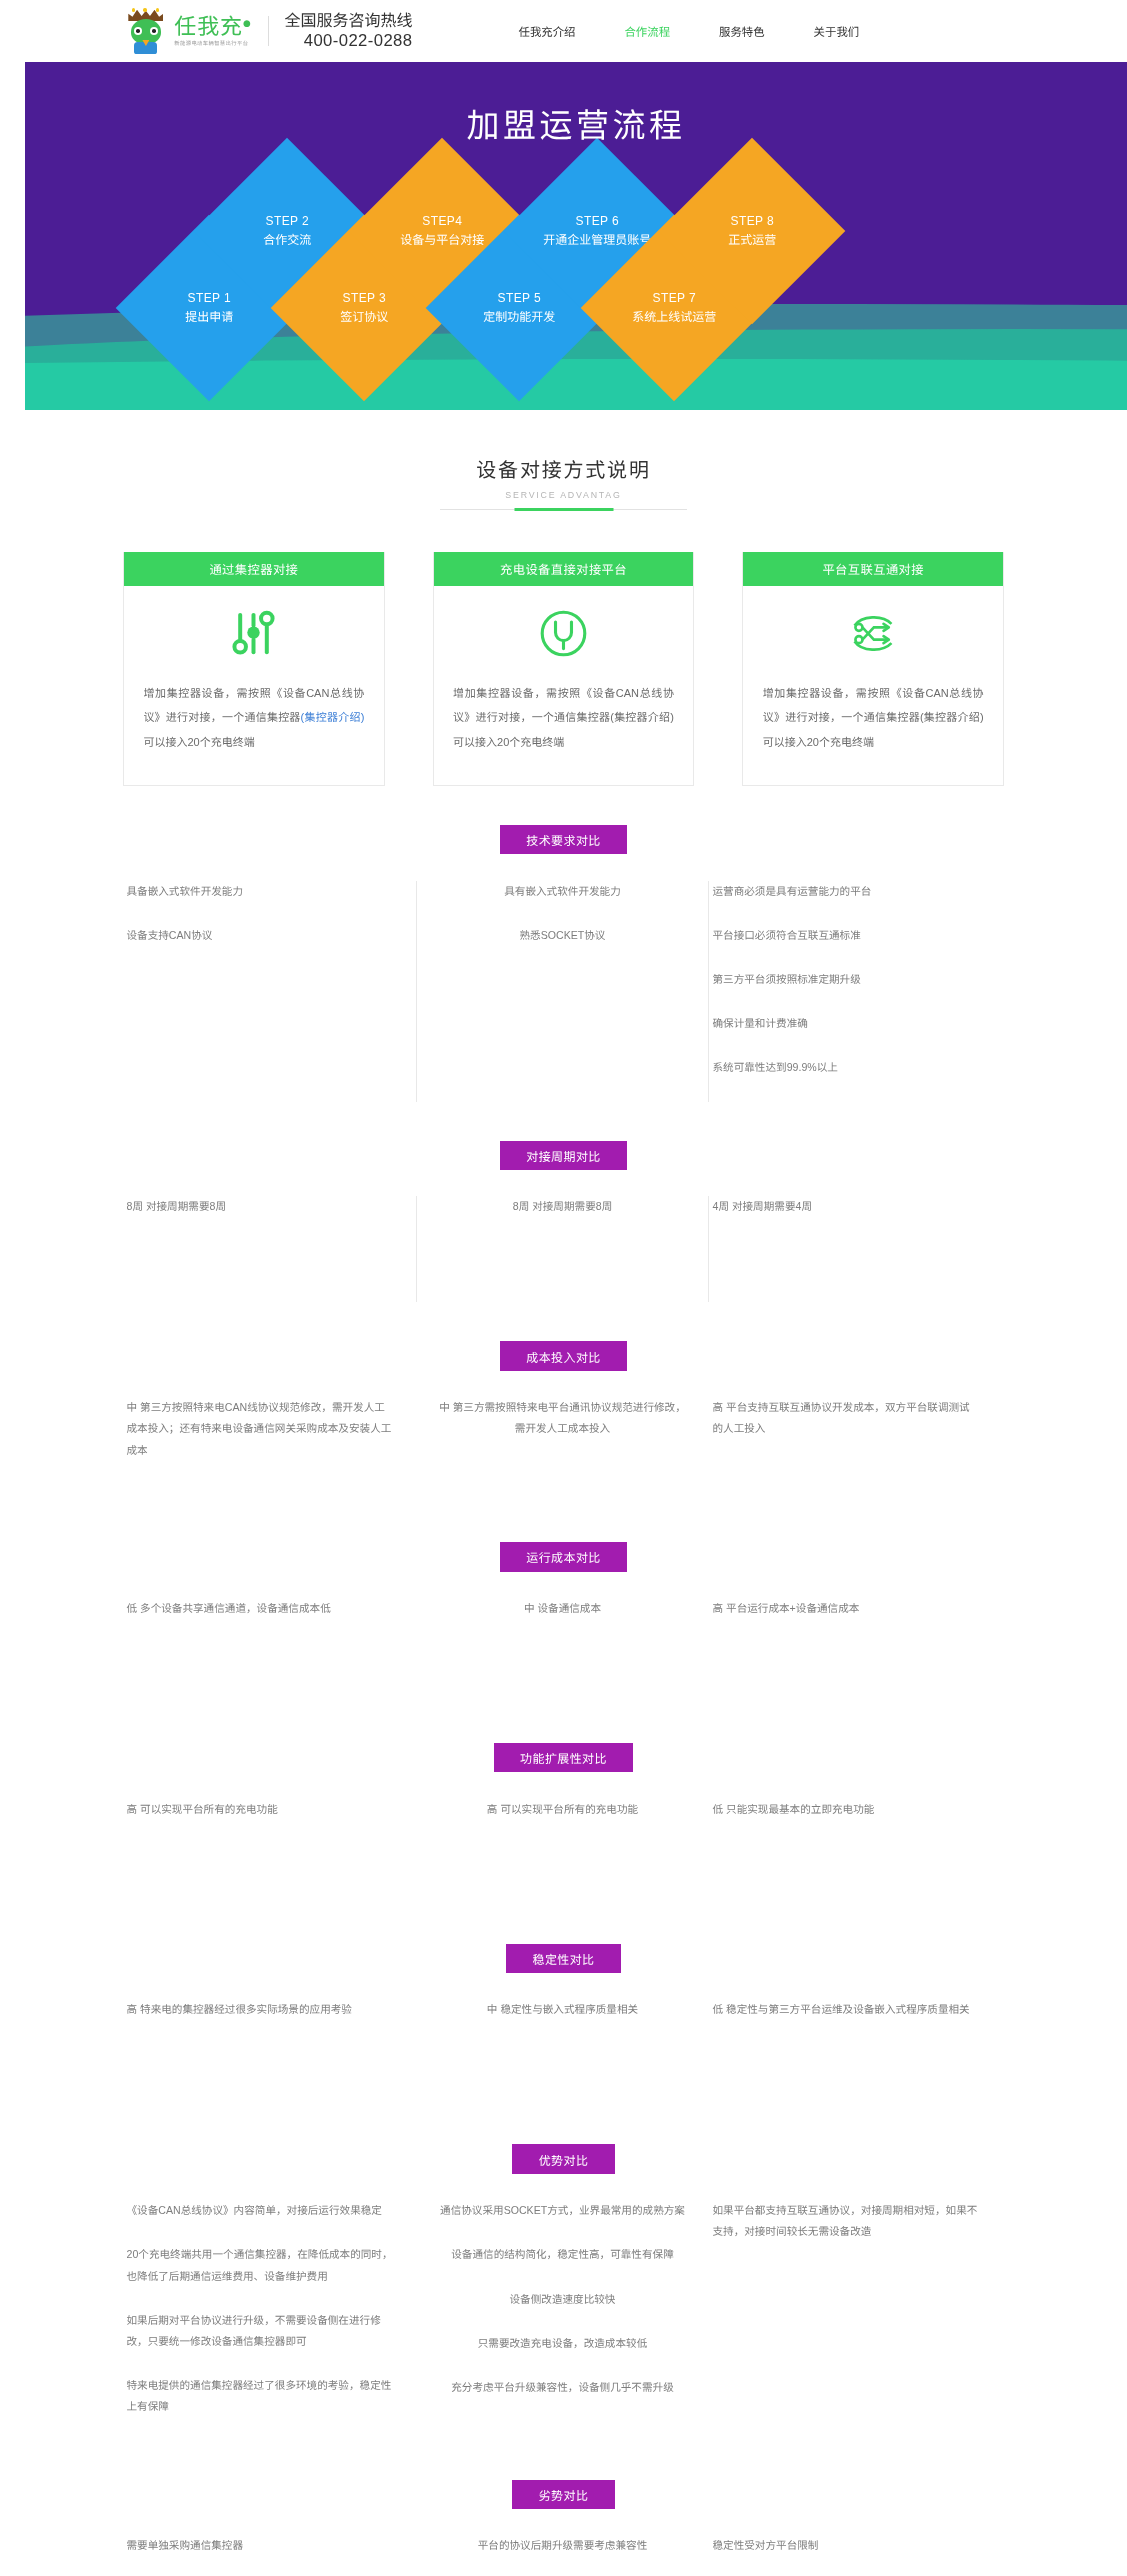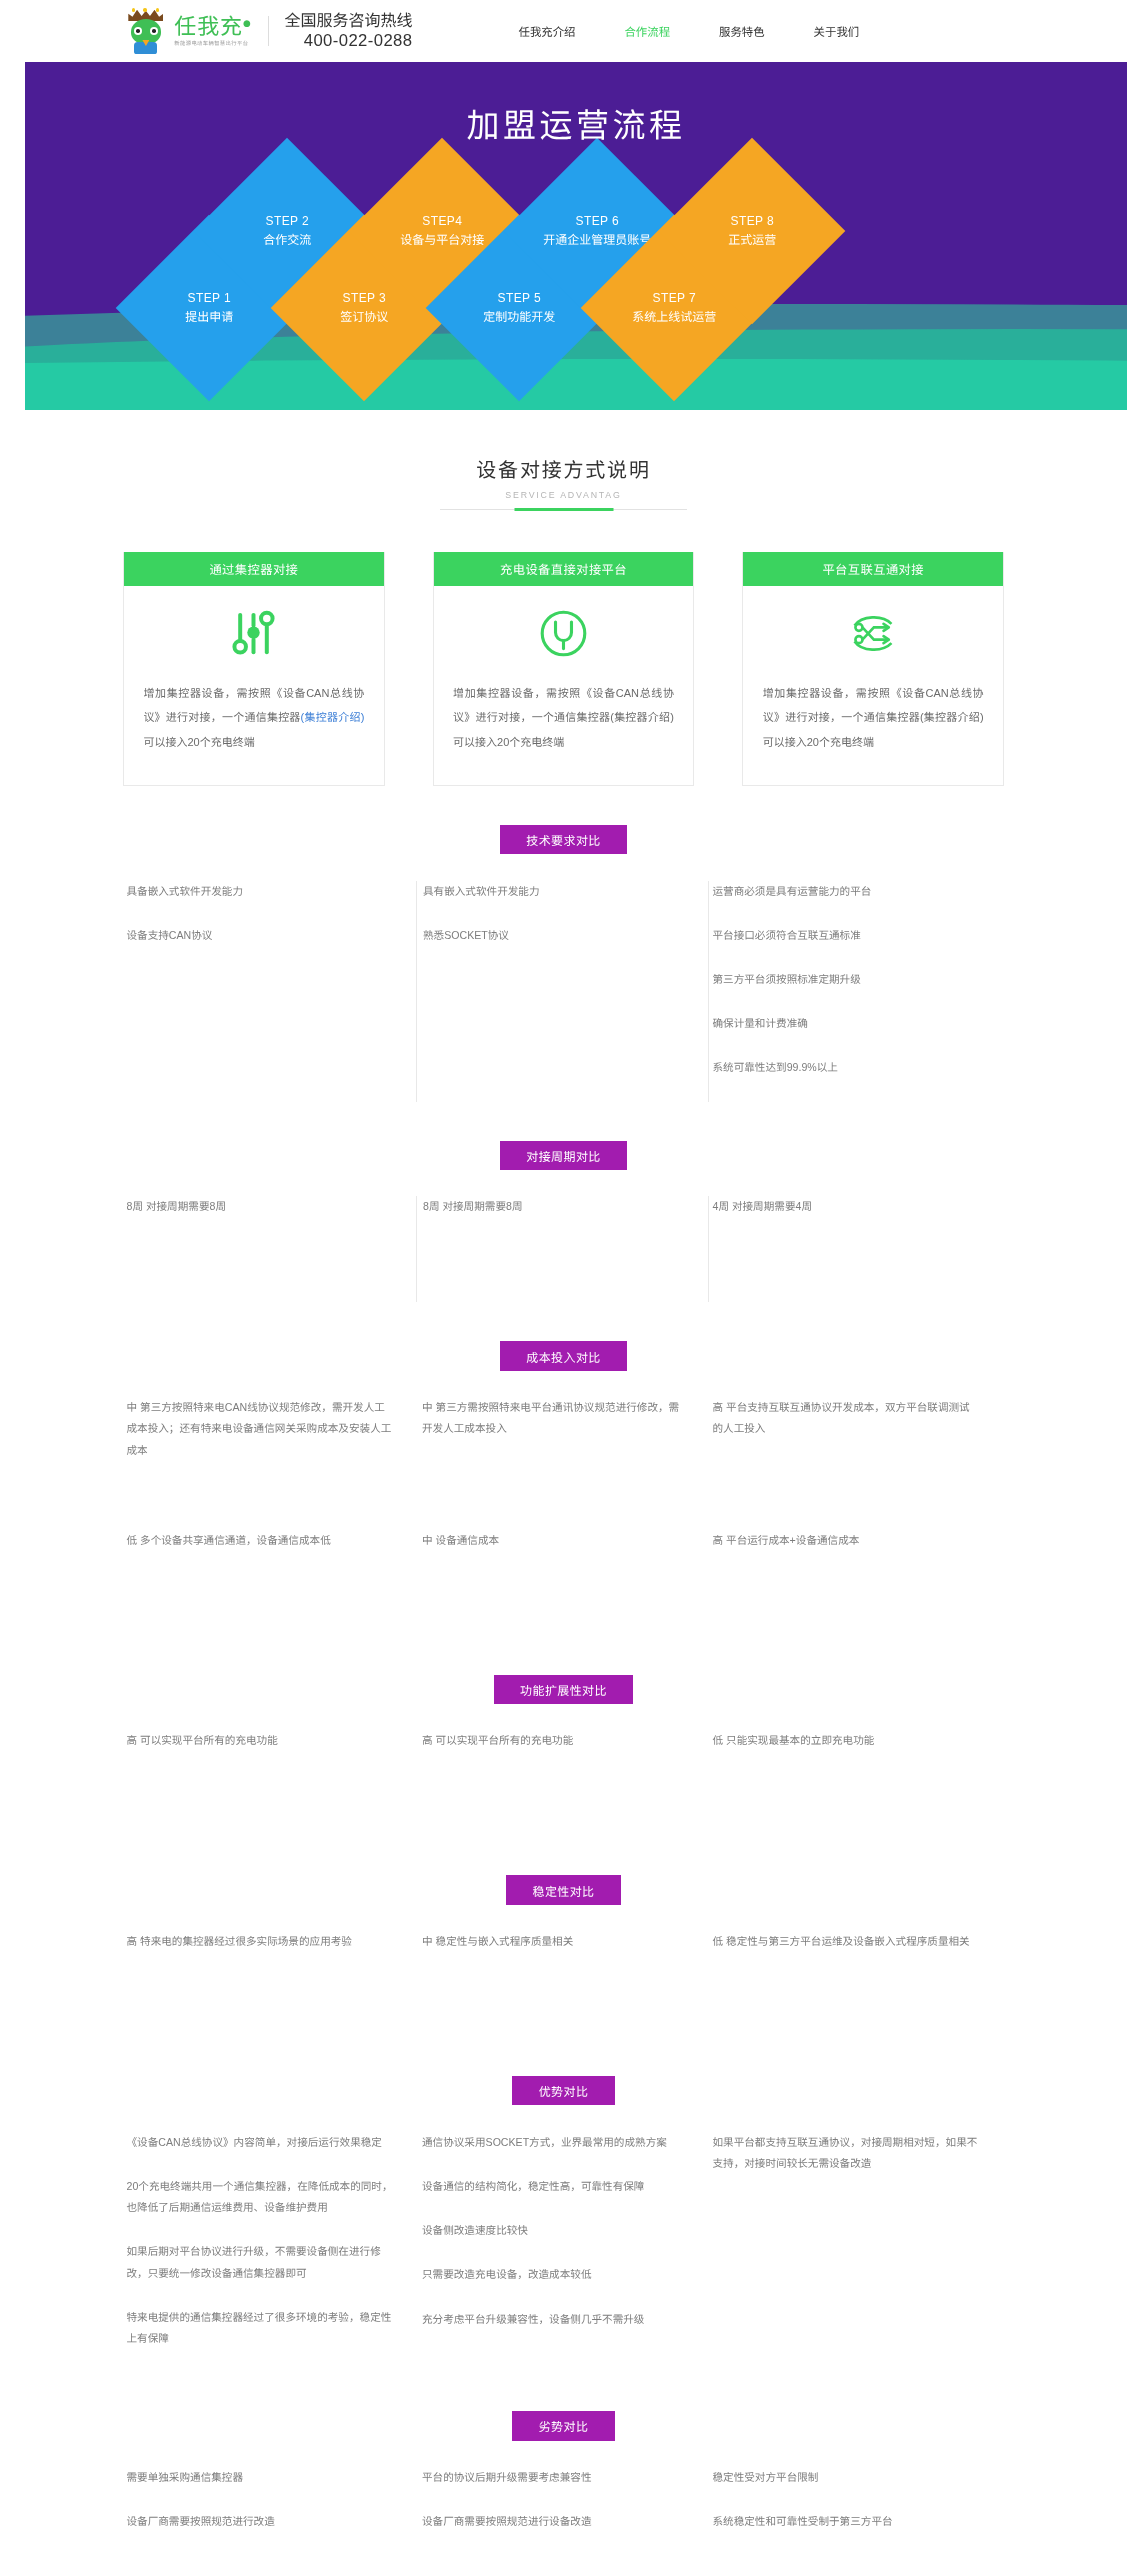--- a/index.html
+++ b/index.html
@@ -169,21 +169,21 @@
   }
   .cmp-cols {
     display:flex; margin-top: 26.4px;
     min-height: 106px;
   }
   .cmp-col {
     width: 293px;
     padding: 0 23px 0 3.5px;
     font-size: 10.6px; color:#7d7d7d; line-height: 2.0;
   }
-  .cmp-col.mid { border-left:0.9px solid #e8e8e8; border-right:0.9px solid #e8e8e8; padding-left: 6px;}
+  .cmp-col.mid { border-left:0.9px solid #e8e8e8; border-right:0.9px solid #e8e8e8; padding-left: 23px; text-align: center;}
   .cmp-col p { margin: 0 0 10.6px; }
   .cmp-col.spaced p { margin-bottom: 23px; }
 
   .cmp-cols.noborder .cmp-col.mid { border:0; }
 </style>
 </head>
 <body>
 
 <div class="header">
   <div class="header-inner">
@@ -348,20 +348,21 @@
       <div class="cmp-col">
         <p>中  第三方按照特来电CAN线协议规范修改，需开发人工成本投入；还有特来电设备通信网关采购成本及安装人工成本</p>
       </div>
       <div class="cmp-col mid">
         <p>中  第三方需按照特来电平台通讯协议规范进行修改，需开发人工成本投入</p>
       </div>
       <div class="cmp-col">
         <p>高  平台支持互联互通协议开发成本，双方平台联调测试的人工投入</p>
       </div>
     </div>
+    <div class="cmp-badge-row"><span class="cmp-badge">运行成本对比</span></div>
     <div class="cmp-cols noborder">
       <div class="cmp-col">
         <p>低  多个设备共享通信通道，设备通信成本低</p>
       </div>
       <div class="cmp-col mid">
         <p>中  设备通信成本</p>
       </div>
       <div class="cmp-col">
         <p>高  平台运行成本+设备通信成本</p>
       </div>

